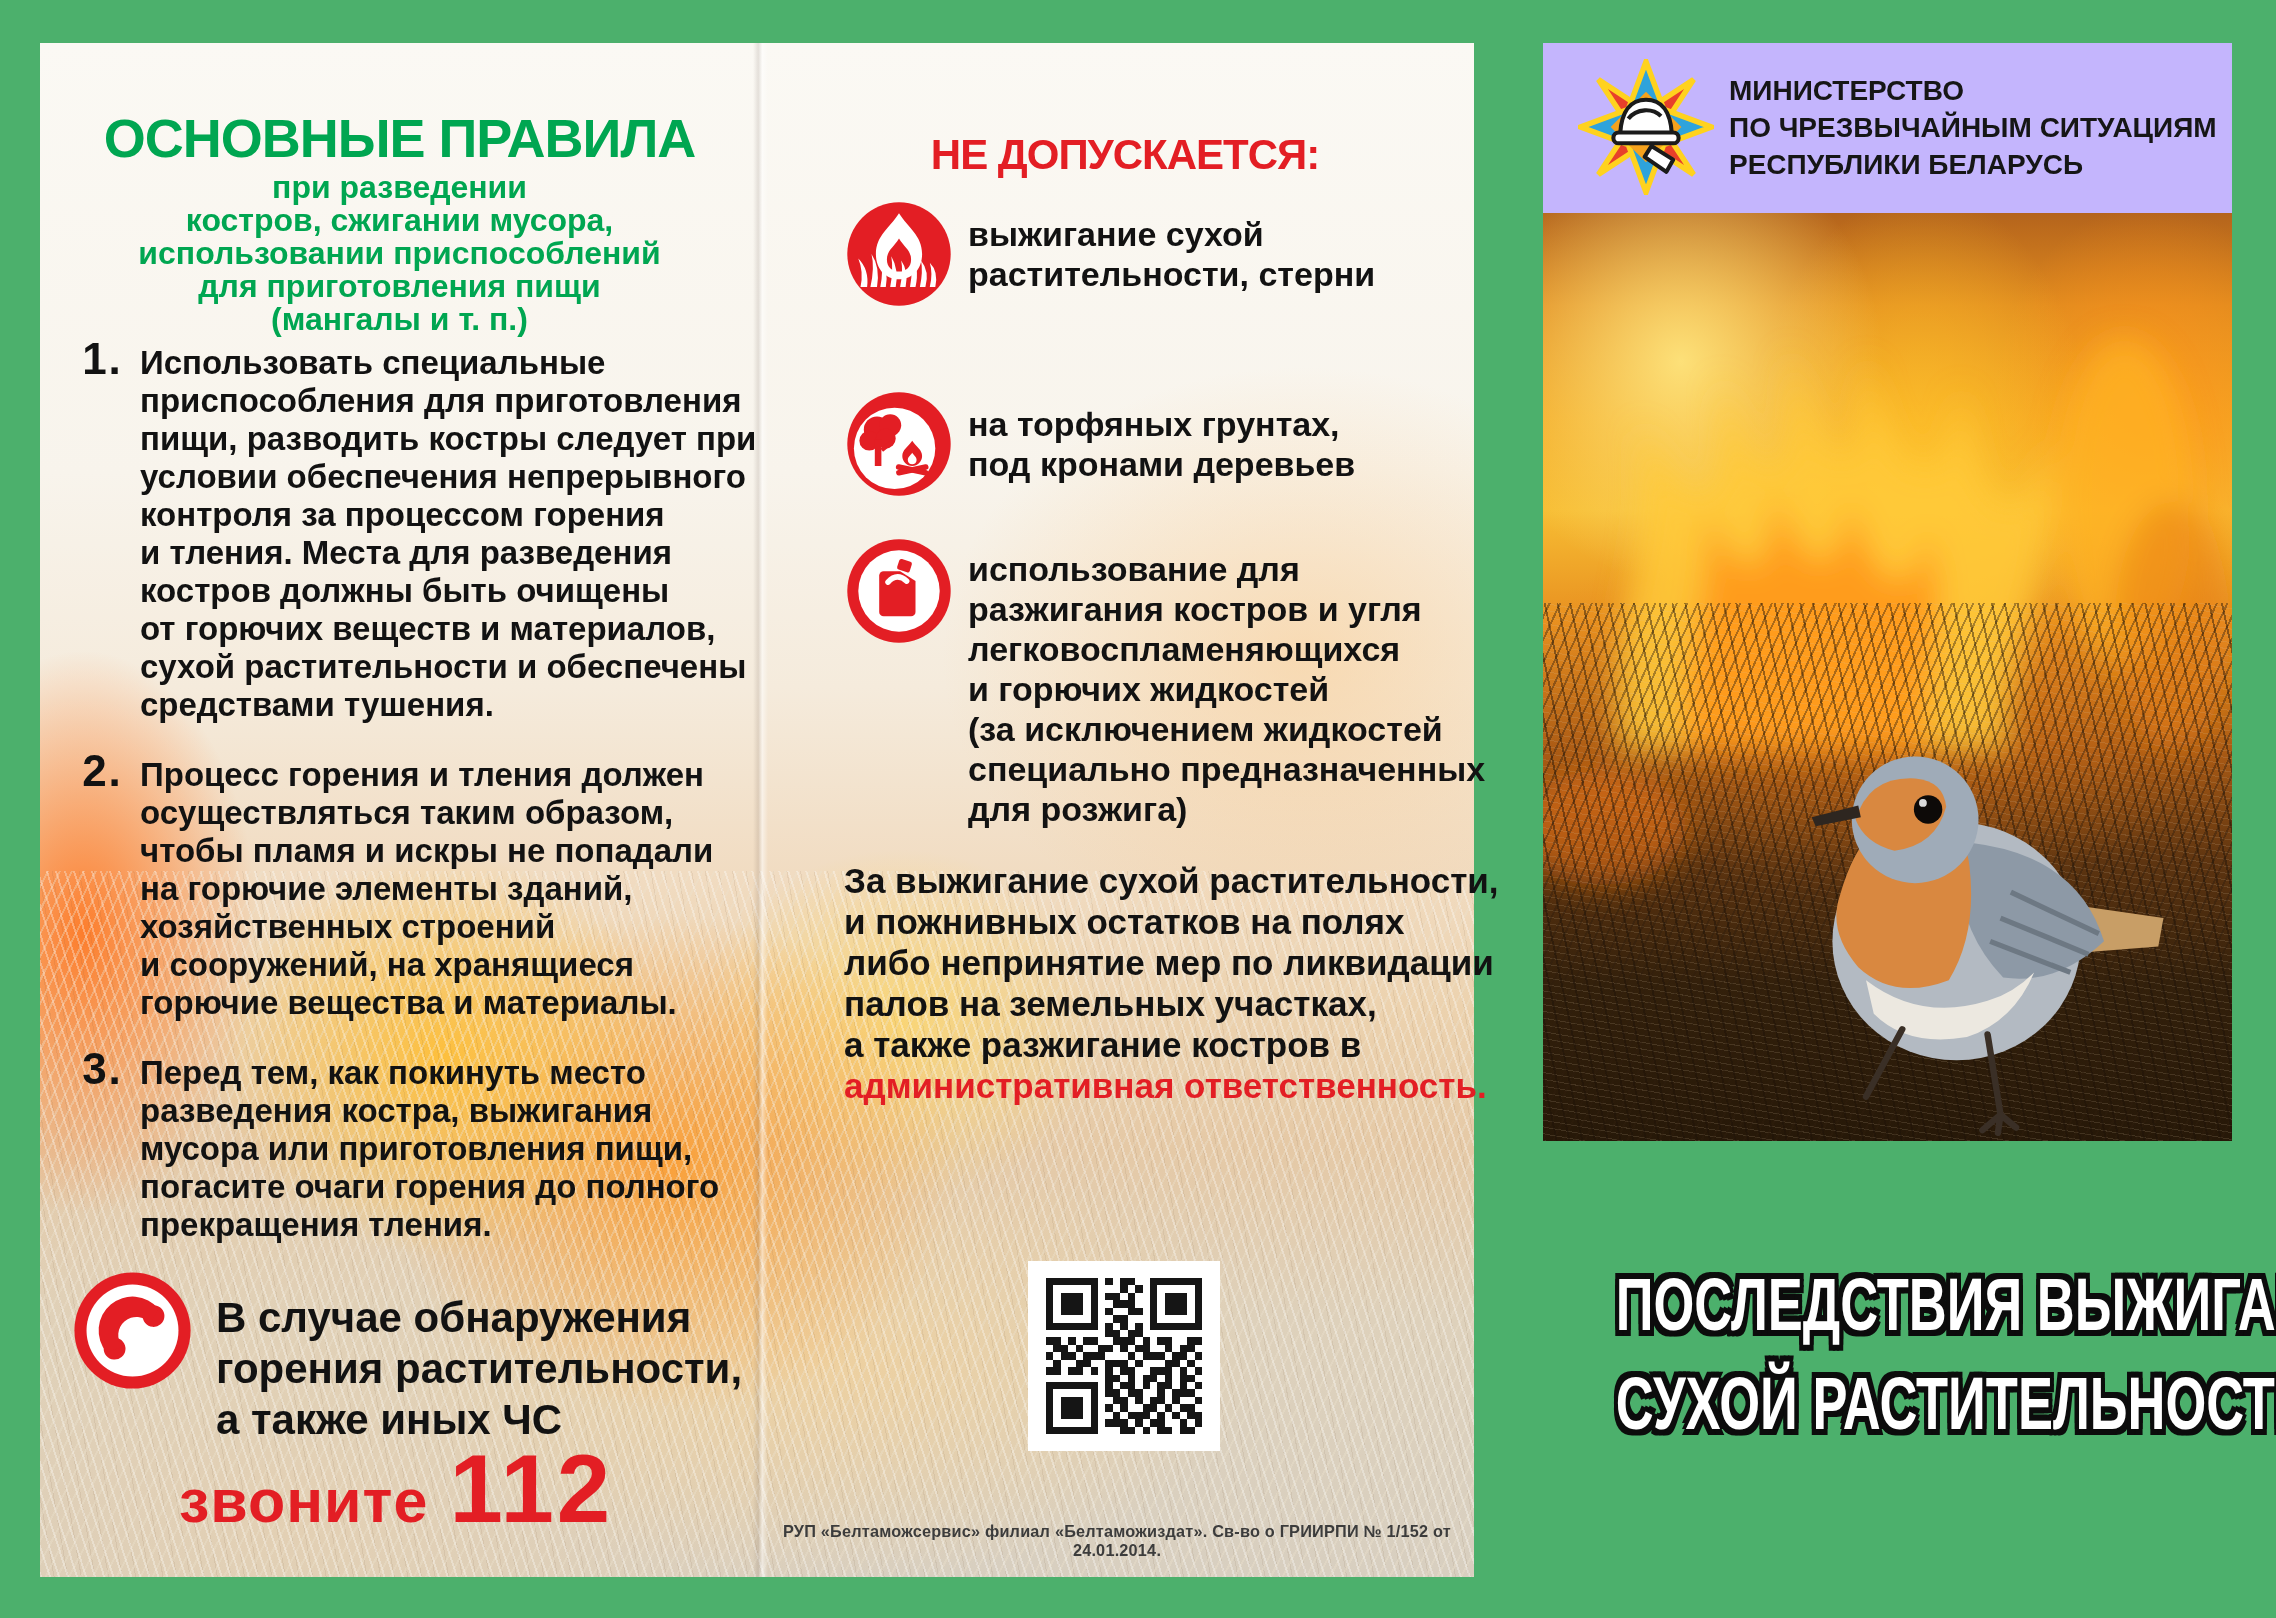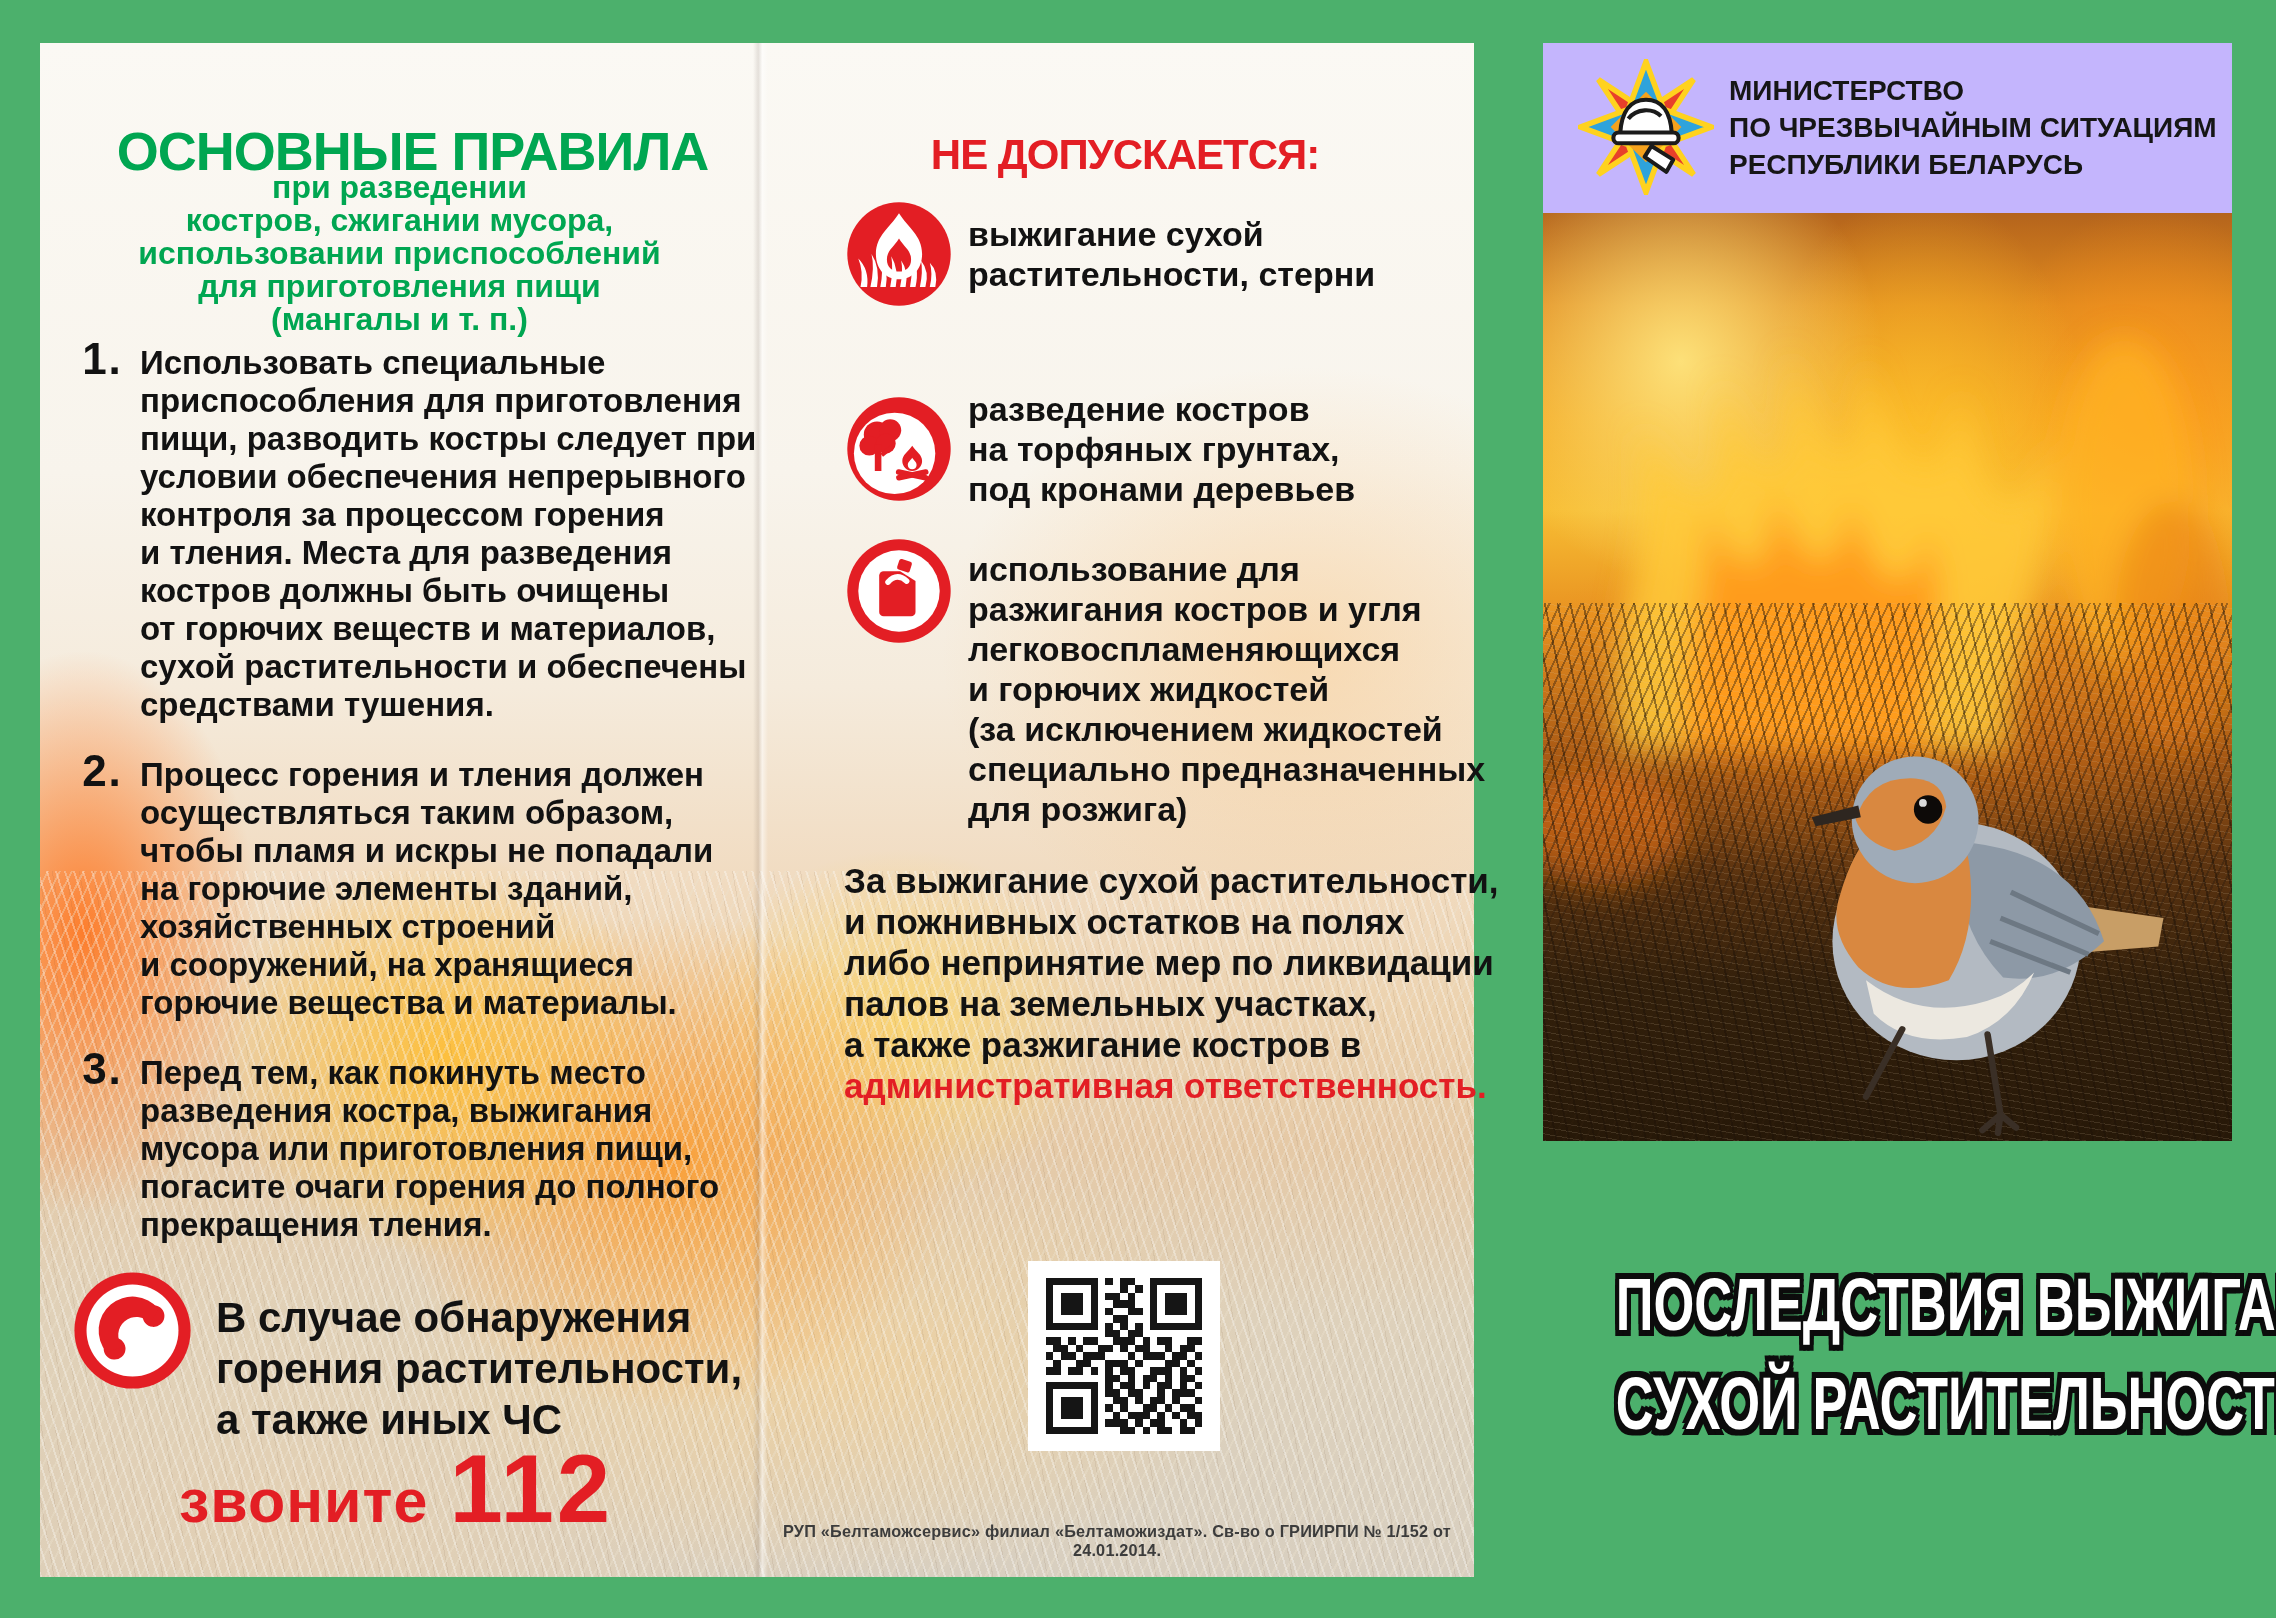--- a/index.html
+++ b/index.html
@@ -30,21 +30,21 @@
       repeating-linear-gradient(-63deg, rgba(236,226,206,.50) 0 1.9px, rgba(236,226,206,0) 1.9px 10.6px),
       repeating-linear-gradient(80deg,  rgba(120,90,60,.14) 0 1px,  rgba(120,90,60,0) 1px 13.4px);
   }
   .fold{
     position:absolute;left:713px;top:0;width:15.4px;height:100%;pointer-events:none;
     background:linear-gradient(90deg, rgba(90,70,60,0) 0%, rgba(90,70,60,.14) 35%, rgba(255,255,255,.55) 62%, rgba(255,255,255,0) 100%);
   }
   .col-a{position:absolute;left:0;top:0;width:719px;height:100%}
   .col-b{position:absolute;left:719px;top:0;width:716px;height:100%}
 
-  .main-title{position:absolute;top:64px;left:0;width:100%;margin:13px;text-align:center;
+  .main-title{position:absolute;top:64px;left:0;width:100%;margin:0;text-align:center;
     font-size:54px;font-weight:bold;color:#00a651;letter-spacing:-1px}
   .subtitle{position:absolute;top:128px;left:0;width:100%;text-align:center;
     font-size:32px;line-height:33px;font-weight:bold;color:#00a651}
 
   .rules{position:absolute;top:301px;left:46px;width:653px;color:#121212}
   .rule{position:relative;padding-left:54px;margin-bottom:32px;font-size:33px;line-height:38px;font-weight:bold;white-space:nowrap}
   .rule .num{position:absolute;left:-3.8px;top:-3.8px;font-size:44px;letter-spacing:1.9px}
 
   .phone-badge{position:absolute;left:32px;top:1227px;width:121px;height:121px}
   .emergency-text{position:absolute;left:176px;top:1249px;font-size:42px;line-height:51px;font-weight:bold;color:#121212;white-space:nowrap}
@@ -221,21 +221,20 @@
             <circle cx="38" cy="45" r="9"></circle>
             <path d="M28,46 h6 v24 h-6 z"></path>
             <path d="M33,54 l10,-8 2.5,3 -10,8 z"></path>
             <path d="M62,47 C66,53 71,55 71,61 C71,66 67,70 62,70 C57,70 53,66 53,61 C53,55 58,53 62,47 Z"></path>
             <rect x="47" y="71" width="30" height="5" rx="2.5" transform="rotate(12 62 73)"></rect>
             <rect x="47" y="71" width="30" height="5" rx="2.5" transform="rotate(-12 62 73)"></rect>
           </g>
           <path d="M62,58 C64,61 66,62 66,64.5 C66,67 64.2,68.5 62,68.5 C59.8,68.5 58,67 58,64.5 C58,62 60,61 62,58 Z" fill="#ffffff"></path>
         </svg>
         <div class="ban-text">
-            <div>разведение костров</div>
             <div>на торфяных грунтах,</div>
             <div>под кронами деревьев</div>
           </div>
       </div>
 
       <div class="ban-row ban3">
         <svg class="icon" viewBox="0 0 100 100">
           <circle cx="50" cy="50" r="47" fill="#e31e24"></circle>
           <circle cx="50" cy="50" r="37" fill="#ffffff"></circle>
           <g fill="#e31e24">

